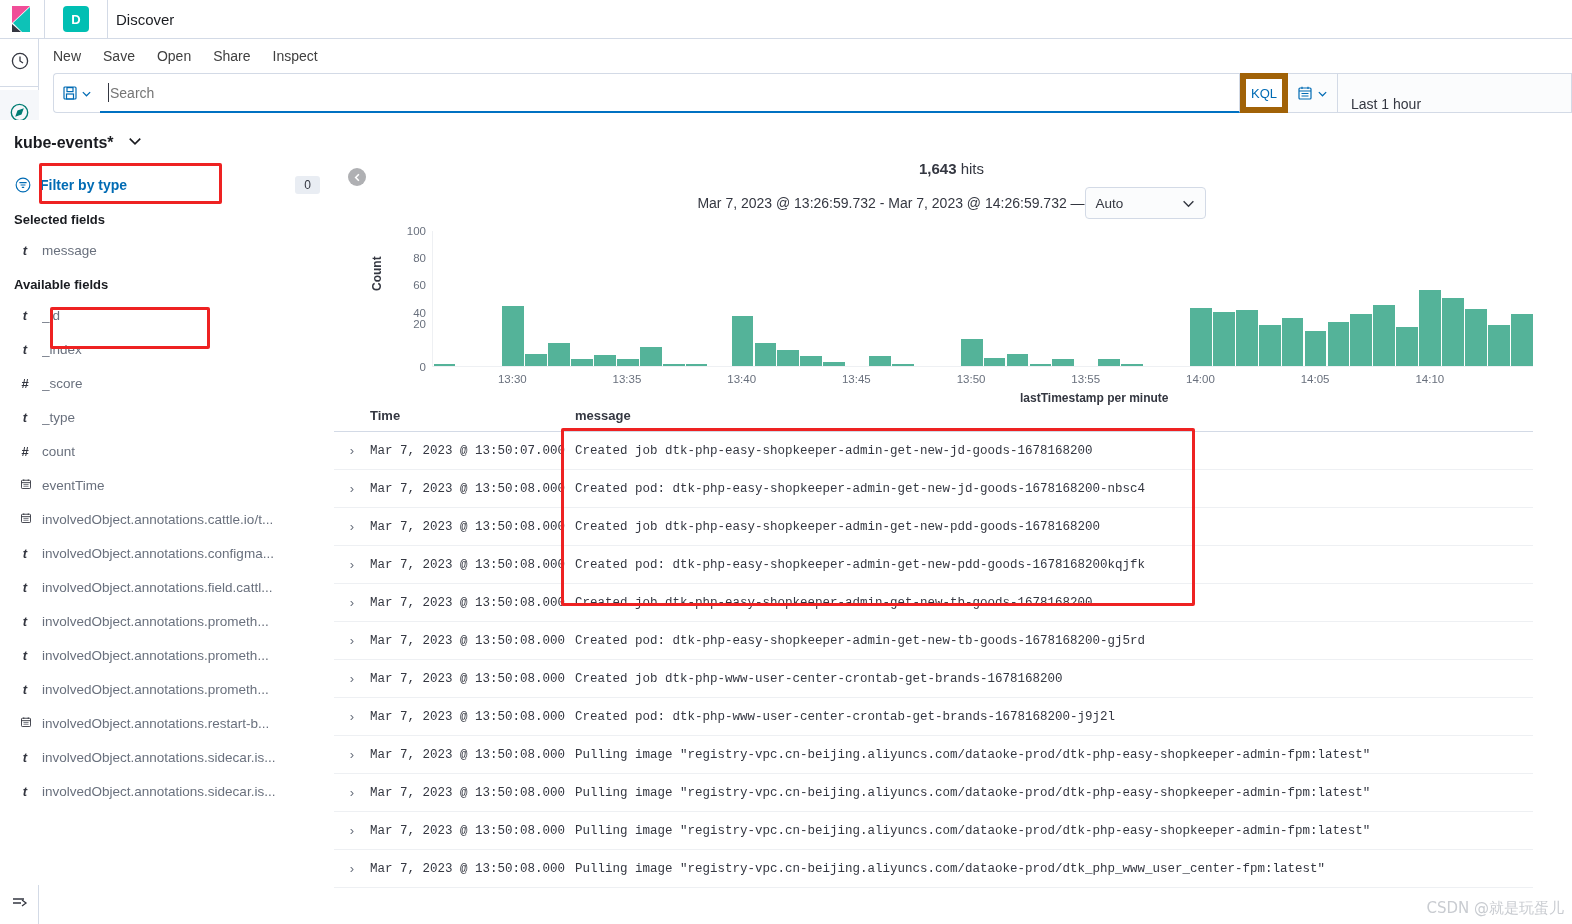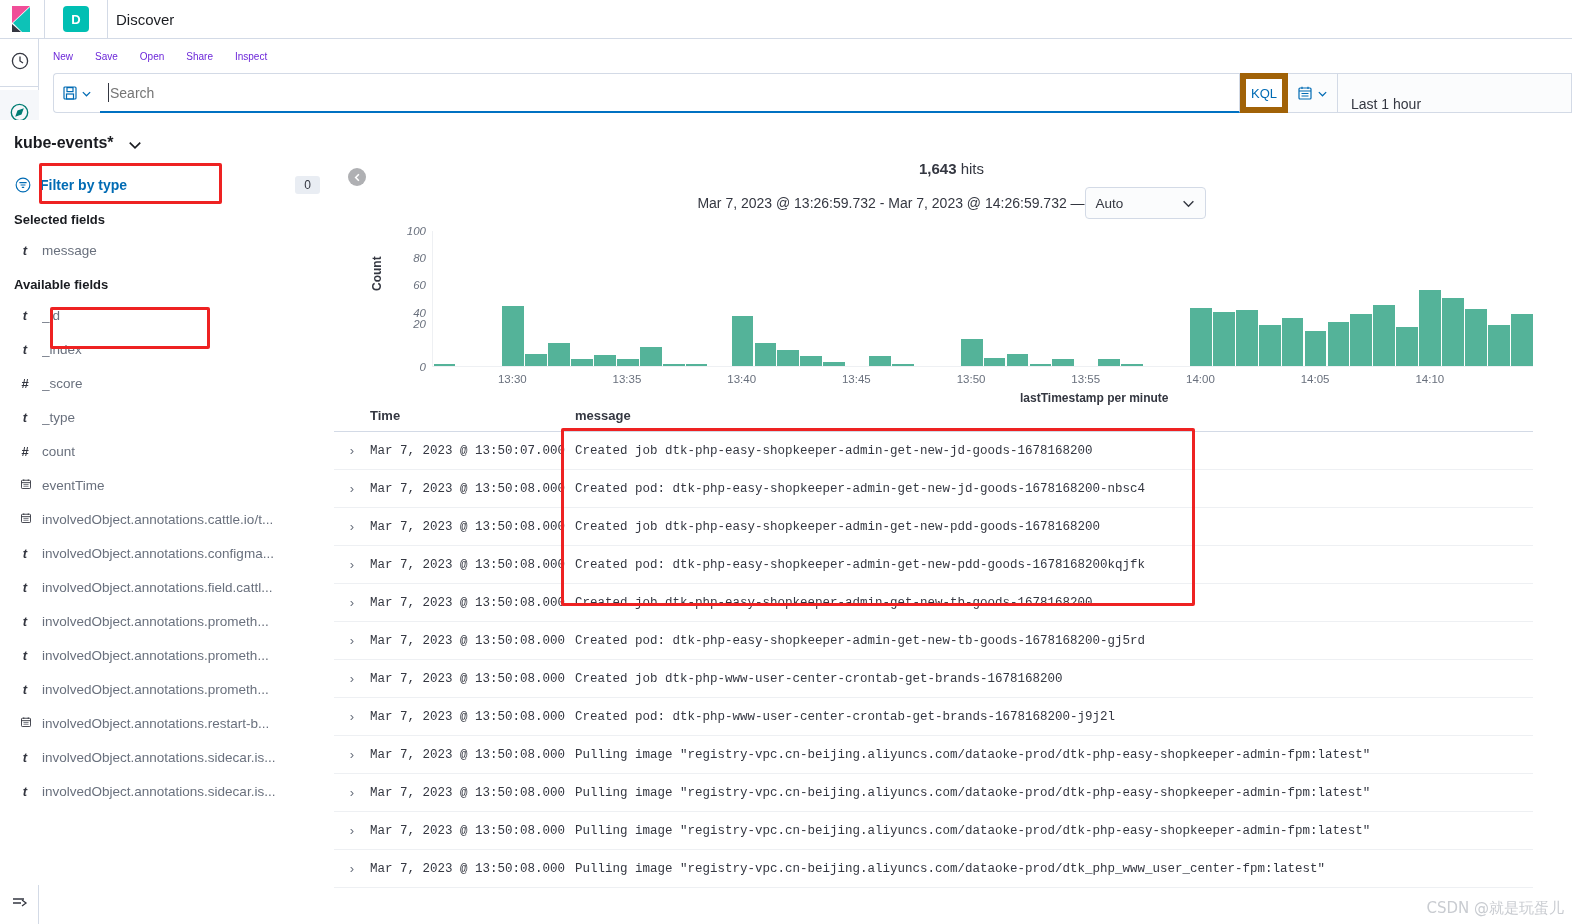--- a/index.html
+++ b/index.html
@@ -38,21 +38,21 @@
     display: flex; align-items: center; justify-content: center;
   }
   .rail-item.sel { background: #f5f7fa; }
   .rail-divider { height: 1px; background: #d3dae6; margin: 3px 0; }
   .rail-bottom { position: absolute; bottom: 0; left: 0; width: 39px; border-top: 1px solid #d3dae6; }
 
   
   .workspace { position: absolute; left: 39px; top: 39px; width: 1533px; height: 885px; background:#fff; }
 
   .menubar { display: flex; align-items: center; gap: 22px; height: 34px; padding-left: 14px; }
-  .menubar a { color: #6d28d9; font-size: 10px; text-decoration: none; cursor: pointer; }
+  .menubar a { color: #404040; font-size: 14px; text-decoration: none; cursor: pointer; }
 
   
   .querybar { display: flex; align-items: stretch; height: 40px; padding: 0 0 0 14px; }
   .qsave {
     width: 47px; border: 1px solid #d3dae6; border-right: none; border-radius: 4px 0 0 4px;
     background: #fff; display: flex; align-items: center; justify-content: center; gap: 3px;
     cursor: pointer;
   }
   .qinput-wrap {
     flex: 1; position: relative; border-bottom: 2px solid #0071c2;
@@ -77,21 +77,21 @@
   .dp-cal { display:flex; align-items:center; gap:4px; padding: 0 9px; height:100%; border-right:1px solid #d3dae6; cursor:pointer;}
   .dp-text { padding-left: 13px; font-size: 14px; color: #343741; }
 
   .filterbar { display: flex; align-items: center; gap: 8px; height: 34px; padding-left: 14px; }
   .filter-dash { color: #98a2b3; font-size: 14px; }
   .addfilter { color: #006bb4; font-size: 14px; cursor: pointer; }
 
   
   .sidebar { position: absolute; left: 0; top: 120px; width: 334px; height: 765px; background: #fff; }
   .index-pattern {
-    display: flex; align-items: flex-end; gap: 14px;
+    display: flex; align-items: flex-start; gap: 14px;
     font-size: 16px; font-weight: bold; color: #1a1c21;
     padding: 14px 0 12px 14px; cursor: pointer;
   }
   .fieldsearch {
     margin: 0 14px; height: 32px; border: 1px solid #d3dae6; border-radius: 4px;
     display: flex; align-items: center; gap: 8px; padding: 0 9px; background:#fbfcfd;
   }
   .fieldsearch input {
     border: none; outline: none; background: transparent; flex: 1;
     font-size: 13.5px; color: #69707d; font-family: "Liberation Sans", sans-serif;
@@ -133,21 +133,21 @@
     font-size: 13.5px; color: #343741; cursor: pointer;
   }
 
   
   .chart-wrap { position: relative; margin-top: 12px; height: 170px; }
   .ylabel {
     position: absolute; left: 0px; top: 60px; transform: rotate(-90deg);
     transform-origin: left top; font-size: 12px; font-weight: bold; color: #343741;
   }
   .yticks { position: absolute; left: 14px; top: 0; width: 42px; height: 136px; }
-  .ytick { position: absolute; right: 0; font-size: 11.5px; color: #69707d; transform: translateY(-50%); font-style: italic; }
+  .ytick { position: absolute; right: 0; font-size: 11.5px; color: #69707d; transform: translateY(-50%); }
   .plot {
     position: absolute; left: 62px; top: 0; right: 0; height: 136px;
     border-left: 1px solid #eef0f3; border-bottom: 1px solid #eef0f3;
   }
   .bars { position: absolute; left: 0; bottom: 0; width: 100%; height: 100%; display: flex; align-items: flex-end; }
   .bar { background: #54b399; }
   .xticks { position: absolute; left: 62px; right: 0; top: 142px; height: 16px; }
   .xtick { position: absolute; font-size: 11.5px; color: #69707d; transform: translateX(-50%); }
   .xlabel { position: absolute; left: 650px; top: 160px; font-size: 12px; font-weight: bold; color: #343741; }
 

